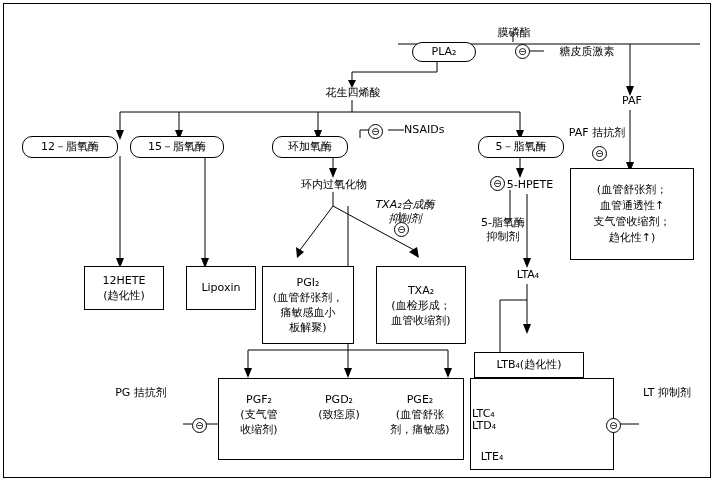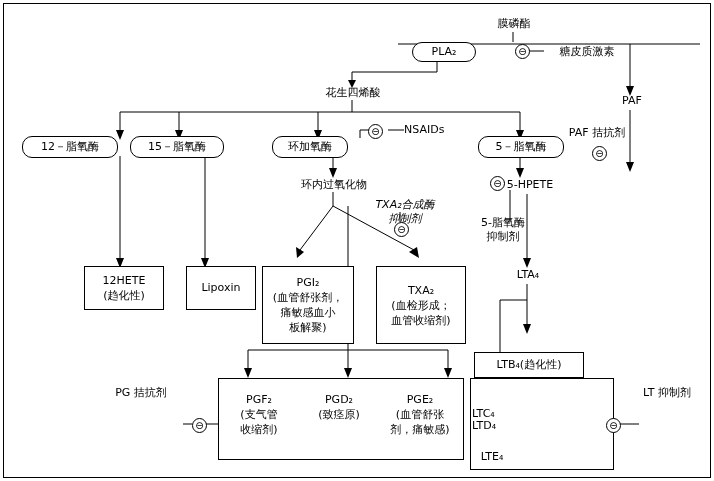--- a/index.html
+++ b/index.html
@@ -123,21 +123,21 @@
     <polygon points="487,453 483,444 491,444" fill="#000"></polygon>
 
     <line x1="619" y1="424" x2="639" y2="424" stroke="#000" stroke-width="1"></line>
     <line x1="606" y1="424" x2="592" y2="424" stroke="#000" stroke-width="1"></line>
 
     <line x1="592" y1="408" x2="592" y2="424" stroke="#000" stroke-width="1"></line>
   </svg>
 
   <div class="outer" style="left:3px;top:3px;width:706px;height:473px;"></div>
 
-  <div class="plain" style="left:479px;top:17px;width:70px;">膜磷酯</div>
+  <div class="plain" style="left:479px;top:26px;width:70px;">膜磷酯</div>
 
   <div class="pill" style="left:412px;top:42px;width:62px;height:18px;">PLA₂</div>
 
   <div class="inhib" style="left:515px;top:44px;">⊖</div>
 
   <div class="plain" style="left:544px;top:45px;width:86px;">糖皮质激素</div>
 
   <div class="plain" style="left:308px;top:86px;width:90px;">花生四烯酸</div>
 
   <div class="plain" style="left:612px;top:94px;width:40px;">PAF</div>
@@ -147,20 +147,24 @@
   <div class="inhib" style="left:592px;top:146px;">⊖</div>
 
   <div class="pill" style="left:22px;top:136px;width:94px;height:20px;text-align:right;">12－脂氧酶</div>
   <div class="pill" style="left:130px;top:136px;width:92px;height:20px;">15－脂氧酶</div>
   <div class="pill" style="left:272px;top:136px;width:74px;height:20px;">环加氧酶</div>
   <div class="pill" style="left:478px;top:136px;width:84px;height:20px;">5－脂氧酶</div>
 
   <div class="inhib" style="left:368px;top:124px;">⊖</div>
   <div class="plain" style="left:404px;top:123px;width:60px;text-align:left;">NSAIDs</div>
 
+  <div class="box" style="left:570px;top:168px;width:122px;height:90px;font-size:11px;line-height:16px;">(血管舒张剂；
+血管通透性↑
+支气管收缩剂；
+趋化性↑)</div>
 
   <div class="plain" style="left:288px;top:178px;width:92px;">环内过氧化物</div>
 
   <div class="plain" style="left:368px;top:198px;width:74px;line-height:14px;font-style:italic;">TXA₂合成酶
 抑制剂</div>
   <div class="inhib" style="left:394px;top:222px;">⊖</div>
 
   <div class="plain" style="left:498px;top:178px;width:64px;">5-HPETE</div>
   <div class="plain" style="left:468px;top:216px;width:70px;line-height:14px;">5-脂氧酶
 抑制剂</div>

